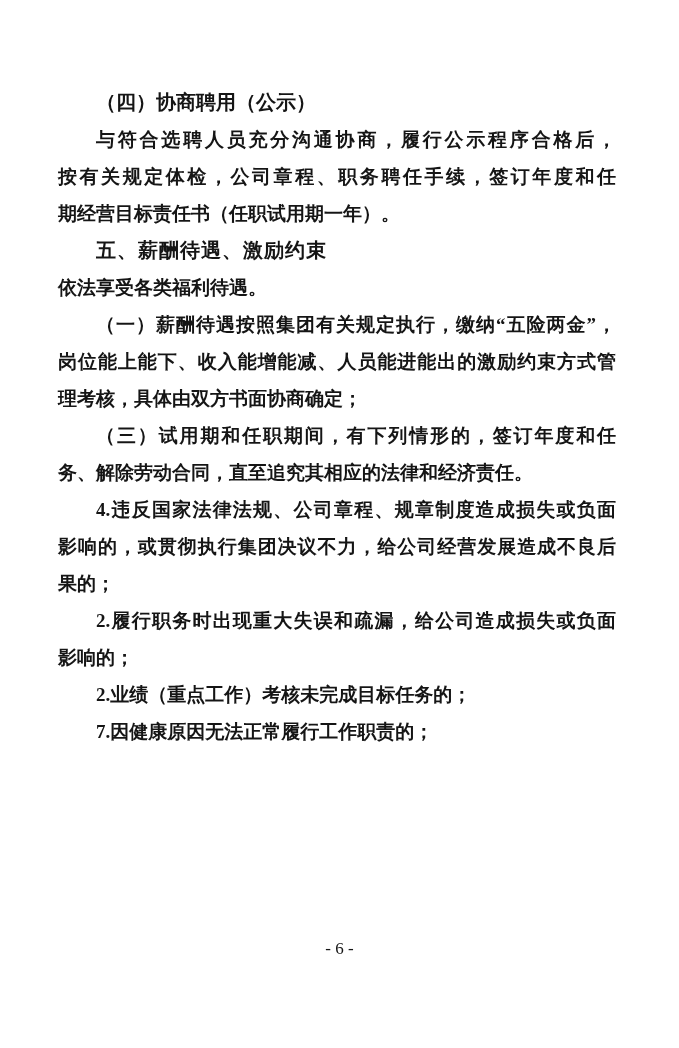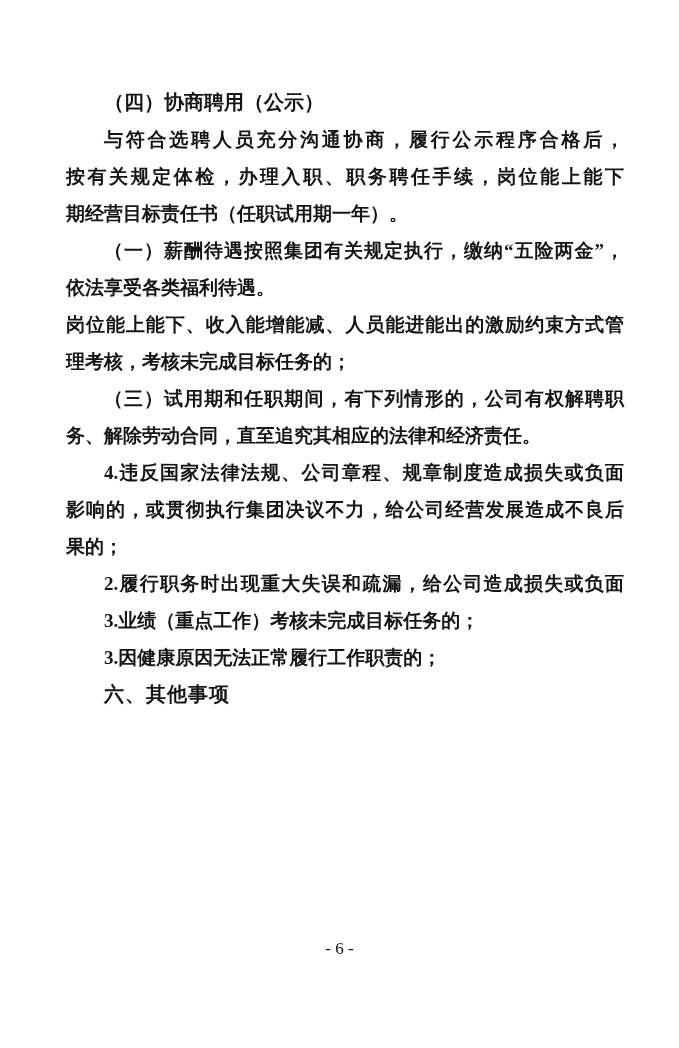--- a/index.html
+++ b/index.html
@@ -11,21 +11,21 @@
     position: relative;
     width: 679px;
     height: 1048px;
     background: #ffffff;
     overflow: hidden;
     font-family: "Liberation Serif", "DejaVu Serif", serif;
     color: #151515;
   }
   .content {
     position: absolute;
-    left: 66px;
+    left: 58px;
     top: 84px;
     width: 558px;
   }
   .line {
     height: 37px;
     line-height: 37px;
     font-size: 19px;
     letter-spacing: 0px;
     text-align: justify;
     text-justify: inter-character;
@@ -61,30 +61,31 @@
     color: #151515;
   }
 </style>
 </head>
 <body>
 
 <div class="page">
   <div class="content">
     <div class="line h-serif indent">（四）协商聘用（公示）</div>
     <div class="line indent stretch">与符合选聘人员充分沟通协商，履行公示程序合格后，</div>
-    <div class="line stretch">按有关规定体检，办理入职、职务聘任手续，岗位能上能下</div>
+    <div class="line stretch">按有关规定体检，公司章程、职务聘任手续，签订年度和任</div>
     <div class="line">期经营目标责任书（任职试用期一年）。</div>
+    <div class="line h-sans indent">五、薪酬待遇、激励约束</div>
+    <div class="line">依法享受各类福利待遇。</div>
     <div class="line indent stretch">（一）薪酬待遇按照集团有关规定执行，缴纳“五险两金”，</div>
-    <div class="line">依法享受各类福利待遇。</div>
     <div class="line stretch">岗位能上能下、收入能增能减、人员能进能出的激励约束方式管</div>
-    <div class="line">理考核，考核未完成目标任务的；</div>
-    <div class="line indent stretch">（三）试用期和任职期间，有下列情形的，公司有权解聘职</div>
+    <div class="line">理考核，具体由双方书面协商确定；</div>
+    <div class="line indent stretch">（三）试用期和任职期间，有下列情形的，签订年度和任</div>
     <div class="line">务、解除劳动合同，直至追究其相应的法律和经济责任。</div>
     <div class="line indent stretch">4.违反国家法律法规、公司章程、规章制度造成损失或负面</div>
     <div class="line stretch">影响的，或贯彻执行集团决议不力，给公司经营发展造成不良后</div>
     <div class="line">果的；</div>
     <div class="line indent stretch">2.履行职务时出现重大失误和疏漏，给公司造成损失或负面</div>
-    <div class="line indent">3.业绩（重点工作）考核未完成目标任务的；</div>
-    <div class="line indent">3.因健康原因无法正常履行工作职责的；</div>
-    <div class="line h-sans indent">六、其他事项</div>
+    <div class="line">影响的；</div>
+    <div class="line indent">2.业绩（重点工作）考核未完成目标任务的；</div>
+    <div class="line indent">7.因健康原因无法正常履行工作职责的；</div>
   </div>
   <div class="footer">- 6 -</div>
 </div>
 
 </body></html>

